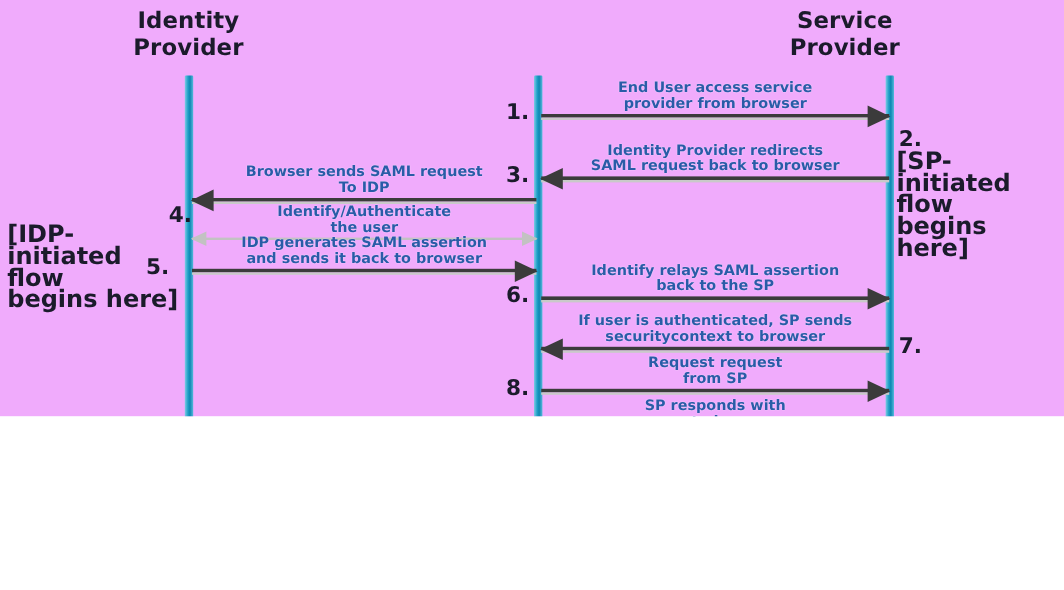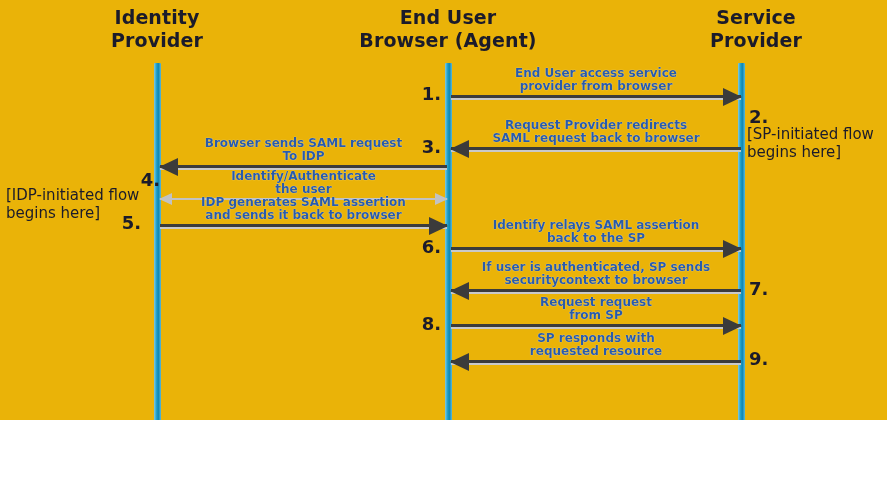--- a/index.html
+++ b/index.html
@@ -3,22 +3,22 @@
 <meta charset="utf-8">
 <style>
   html, body {
     margin: 0;
     padding: 0;
     background: #ffffff;
   }
   #canvas {
     position: relative;
     width: 887px;
-    height: 420px;
-    background: #eab308;
+    height: 347px;
+    background: #f0abfc;
     overflow: hidden;
     font-family: "DejaVu Sans", "Liberation Sans", sans-serif;
   }
 
   
   .participant-header {
     position: absolute;
     text-align: center;
     color: #1b1b2b;
     font-size: 19px;
@@ -133,39 +133,37 @@
     font-weight: 600;
     line-height: 20px;
     white-space: nowrap;
   }
   .step-num.align-right {
     text-align: right;
   }
   .note {
     position: absolute;
     color: #1b1b2b;
-    font-size: 15px;
-    font-weight: 400;
+    font-size: 20px;
+    font-weight: 700;
     line-height: 18px;
     white-space: pre-line;
   }
   .note.align-left {
     text-align: left;
   }
 </style>
 </head>
 <body>
 
 <div id="canvas">
 
   <div class="participant-header" style="left:57px; top:6px; width:200px;">Identity
 Provider</div>
-  <div class="participant-header" style="left:348px; top:6px; width:200px;">End User
-Browser (Agent)</div>
-  <div class="participant-header" style="left:656px; top:6px; width:200px;">Service
+  <div class="participant-header" style="left:604px; top:6px; width:200px;">Service
 Provider</div>
 
   <div class="lifeline" style="left:154px; top:63px; height:390px;"></div>
   <div class="lifeline-head" style="left:147px; top:450px;"></div>
 
   <div class="lifeline" style="left:445px; top:63px; height:390px;"></div>
   <div class="lifeline-head" style="left:438px; top:450px;"></div>
 
   <div class="lifeline" style="left:738px; top:63px; height:390px;"></div>
   <div class="lifeline-head" style="left:731px; top:450px;"></div>
@@ -173,21 +171,21 @@
   <div class="msg" style="left:451px; width:290px; top:95px;">
     <div class="msg-line"></div>
     <div class="msg-head right"></div>
     <div class="msg-label">End User access service
 provider from browser</div>
   </div>
 
   <div class="msg" style="left:451px; width:290px; top:147px;">
     <div class="msg-line"></div>
     <div class="msg-head left"></div>
-    <div class="msg-label">Request Provider redirects
+    <div class="msg-label">Identity Provider redirects
 SAML request back to browser</div>
   </div>
 
   <div class="msg" style="left:160px; width:287px; top:165px;">
     <div class="msg-line"></div>
     <div class="msg-head left"></div>
     <div class="msg-label">Browser sends SAML request
 To IDP</div>
   </div>
 

